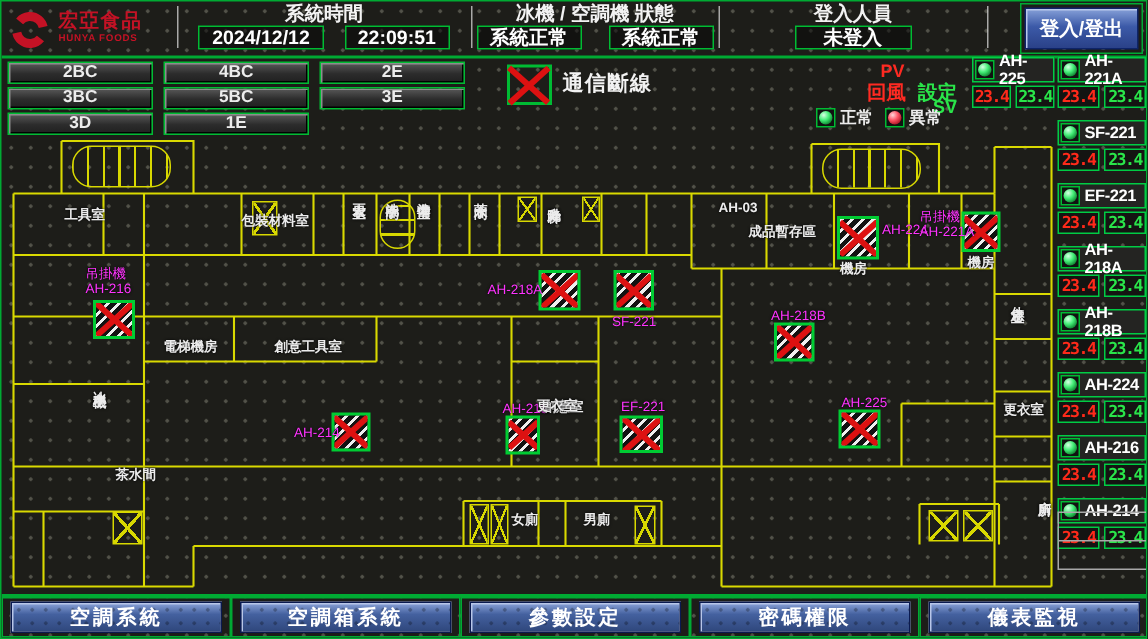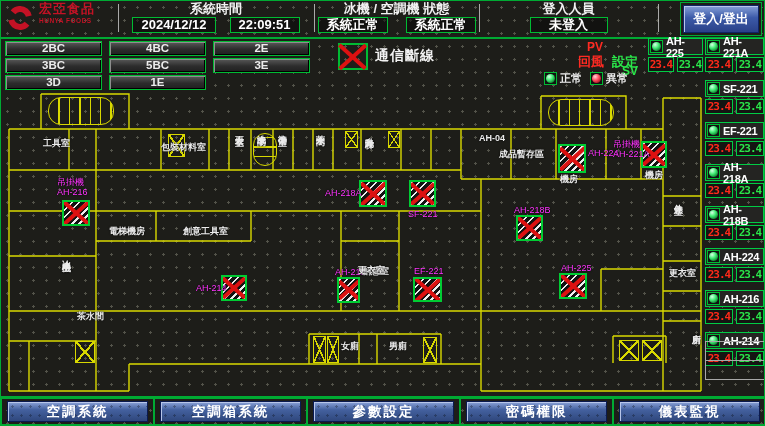--- a/index.html
+++ b/index.html
@@ -5,21 +5,21 @@
   html,body{margin:0;padding:0;background:#101010;}
   .screen{position:relative;width:765px;height:426px;overflow:hidden;
     background-color:#1d1d19;
     background-image:radial-gradient(#53534a 1px, transparent 1.3px);
     background-size:13px 13px;
     font-family:"Liberation Sans",sans-serif;
     border:1px solid #00aa33; box-sizing:border-box;}
   
   .topbar{position:absolute;left:0;top:0;width:765px;height:38px;border-bottom:2px solid #00aa33;box-sizing:border-box;}
   .tdiv{position:absolute;top:3px;bottom:5px;width:1px;background:#d8d8d8;opacity:.75;}
-  .logo{position:absolute;left:4px;top:2px;width:110px;height:33px;display:flex;gap:4px;}
+  .logo{position:absolute;left:4px;top:2px;width:110px;height:33px;display:flex;align-items:center;gap:4px;}
   .logo-txt{color:#c41225;line-height:12px;}
   .logo-cn{font-weight:bold;font-size:13px;letter-spacing:1px;}
   .logo-en{font-size:6.5px;font-weight:bold;letter-spacing:.5px;}
   .tsec{position:absolute;top:0;height:38px;}
   .tlabel{height:16px;line-height:16px;text-align:center;color:#f2f2f2;font-size:13px;font-weight:bold;}
   .trow{display:flex;justify-content:center;gap:14px;}
   .tbox{border:1px solid #00bb33;background:rgba(10,10,10,.55);color:#fff;font-size:13px;font-weight:bold;height:14px;line-height:14px;padding:0 8px;}
   .loginbtn{position:absolute;right:7px;top:4px;width:76px;height:28px;
     background:linear-gradient(#86a0d8,#3c5aa8 45%,#2a4188);
     border:1px solid #0e2468;color:#fff;font-weight:bold;font-size:13px;
@@ -186,21 +186,21 @@
       <div class="fpl" style="left: 560px; top: 262px;">
         <div>AH-225</div>
       </div>
       <div class="fpr" style="left: 42px; top: 138px;">工具室</div>
       <div class="fpr" style="left: 160px; top: 142px;">包裝材料室</div>
       <div class="fpr vert" style="left: 233px; top: 127px;">更衣室</div>
       <div class="fpr vert" style="left: 255px; top: 127px;">洗手間</div>
       <div class="fpr vert" style="left: 276px; top: 127px;">準備室</div>
       <div class="fpr vert" style="left: 314px; top: 127px;">茶水間</div>
       <div class="fpr vert" style="left: 363px; top: 130px;">升降梯</div>
-      <div class="fpr" style="left: 478px; top: 133px;">AH-04</div>
+      <div class="fpr" style="left: 478px; top: 133px;">AH-03</div>
       <div class="fpr" style="left: 498px; top: 149px;">成品暫存區</div>
       <div class="fpr" style="left: 559px; top: 174px;">機房</div>
       <div class="fpr" style="left: 644px; top: 170px;">機房</div>
       <div class="fpr" style="left: 108px; top: 226px;">電梯機房</div>
       <div class="fpr" style="left: 182px; top: 226px; text-align: right;">創意工具室</div>
       <div class="fpr" style="left: 361px; top: 226px; margin-top: 40px;">創意室</div>
       <div class="fpr" style="left: 357px; top: 265px;">更衣室</div>
       <div class="fpr vert" style="left: 60px; top: 252px;">冰水主機</div>
       <div class="fpr" style="left: 76px; top: 311px;">茶水間</div>
       <div class="fpr" style="left: 340px; top: 341px;">女廁</div>

